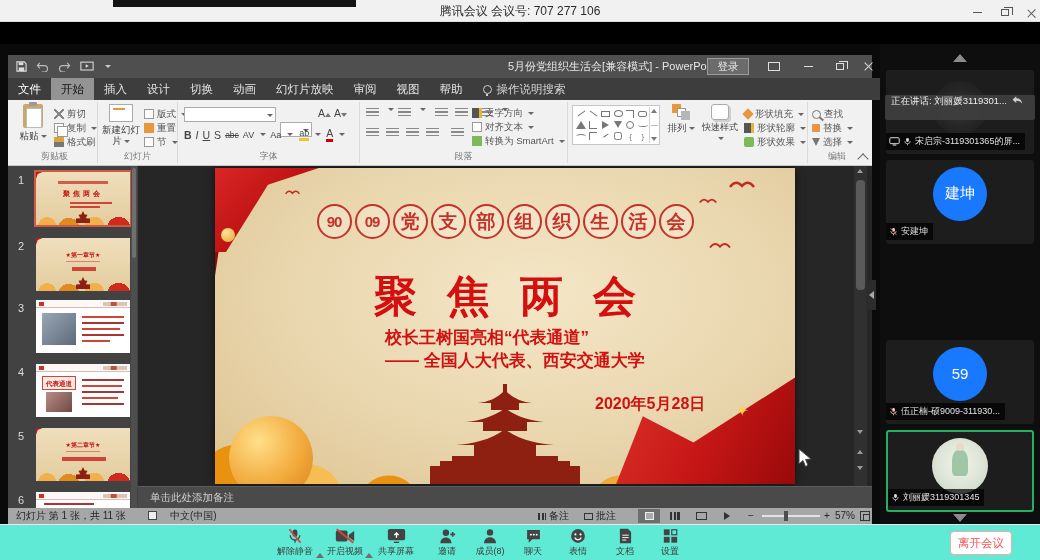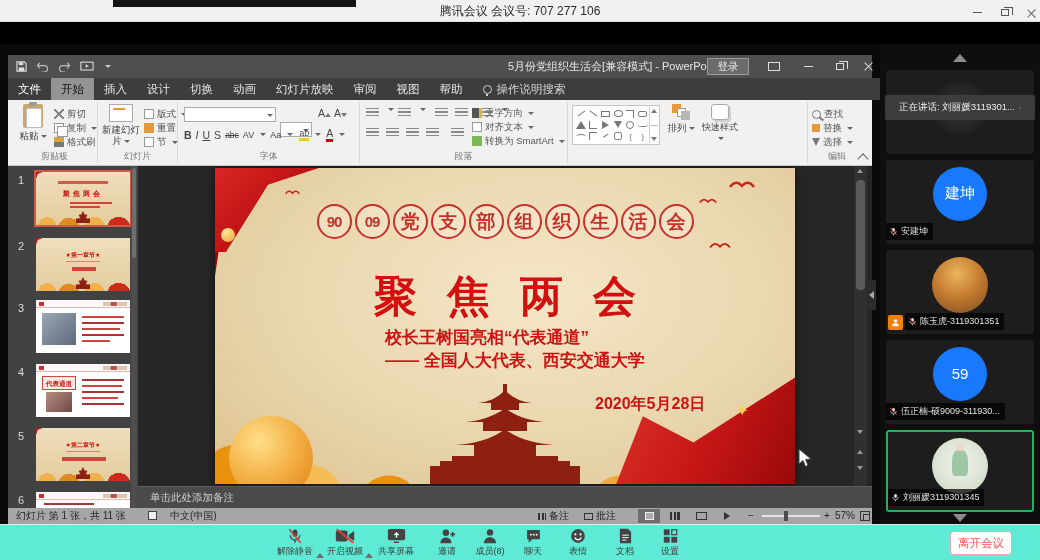--- a/index.html
+++ b/index.html
@@ -197,21 +197,21 @@
 .av-photo{position:absolute;left:50%;top:42%;transform:translate(-50%,-50%);width:56px;height:56px;border-radius:50%;
   background:radial-gradient(circle at 45% 30%,#e8b560 0%,#c77d32 45%,#7a4a1e 100%)}
 .av-paint{position:absolute;left:50%;top:44%;transform:translate(-50%,-50%);width:56px;height:56px;border-radius:50%;
   background:radial-gradient(circle at 50% 45%,#f2f4ec 0%,#dde4d6 55%,#c4cfc0 100%)}
 .av-paint:before{content:"";position:absolute;left:20px;top:12px;width:16px;height:26px;background:#9fc7a5;border-radius:40% 40% 20% 20%}
 .av-paint:after{content:"";position:absolute;left:24px;top:5px;width:8px;height:8px;border-radius:50%;background:#e8d9c8}
 .fig-dim{position:absolute;left:50%;top:45%;transform:translate(-50%,-50%);width:54px;height:54px;border-radius:50%;
   background:radial-gradient(circle,#343434 0%,#242424 60%,#1d1d1d 100%)}
 .badge-orange{position:absolute;left:2px;bottom:4px;width:15px;height:15px;background:#f08307;border-radius:2px;display:flex;align-items:center;justify-content:center}
 .speaktip{position:absolute;left:5px;top:51px;width:150px;height:25px;background:rgba(62,62,62,.95);border-radius:2px;
-  display:flex;align-items:center;gap:4px;padding:0 14px;color:#ededed;font-size:9.5px;white-space:nowrap;z-index:5}
+  display:flex;gap:4px;padding:0 6px;color:#ededed;font-size:9.5px;white-space:nowrap;z-index:5}
 
 
 .bottombar{left:0;top:524px;width:1040px;height:39px;background:#5eead4;border-top:1px solid #e7e7e7}
 .mbtn{top:2px;width:46px;height:32px;text-align:center}
 .mbtn svg{display:block;margin:1px auto 0}
 .mlabel{font-size:9px;color:#3d3d3d;white-space:nowrap;margin-top:1px}
 .marrow{top:11px;width:8px;height:6px}
 .tri-up-s{width:0;height:0;border-left:4px solid transparent;border-right:4px solid transparent;border-bottom:5px solid #6f6f6f}
 .leavebtn{left:950px;top:6px;width:62px;height:24px;background:#fff;border:1px solid #f3a9a9;border-radius:4px;
   color:#fa5151;font-size:11.5px;text-align:center;line-height:22px}
@@ -480,20 +480,37 @@
                 <i></i>
                 <i></i>
                 <i></i>
               </div>
             <span>排列</span><span class="car"></span>
           </div>
           <div class="bigbtn" style="left:132px;width:40px;font-size:9px">
             <div class="qsico"></div>
             <span>快速样式</span><span class="car"></span>
           </div>
+          <div class="abs" style="left:176px;top:5px">
+            <div class="srow">
+                <span class="mi" style="background:#e8973c;transform:rotate(45deg);width:8px;height:8px"></span>
+                <span>形状填充</span>
+                <span class="car"></span>
+              </div>
+            <div class="srow">
+                <span class="mi mi-pencil"></span>
+                <span>形状轮廓</span>
+                <span class="car"></span>
+              </div>
+            <div class="srow">
+                <span class="mi mi-green" style="border-radius:2px"></span>
+                <span>形状效果</span>
+                <span class="car"></span>
+              </div>
+          </div>
         </div>
 
         <div class="rgrp" style="left:800px;width:58px;border-right:none">
           <div class="abs" style="left:4px;top:5px">
             <div class="srow">
                 <span class="findico"></span>
                 <span>查找</span>
               </div>
             <div class="srow">
                 <span class="mi mi-orange" style="width:8px;height:8px"></span>
@@ -698,20 +715,32 @@
       </div>
   </div>
 
   <div class="abs sidebar">
     <div class="abs scroll-arrow" style="top:10px">
         <span class="tri-up-g"></span>
       </div>
 
     <div class="tile" style="top:26px">
       <div class="fig-dim"></div>
+      <div class="plate">
+        <svg width="11" height="9" viewBox="0 0 12 10">
+            <rect x="0.8" y="0.8" width="10.4" height="6.6" rx="1" fill="none" stroke="#ddd" stroke-width="1.1"></rect>
+            <rect x="4" y="8.3" width="4" height="1.2" fill="#ddd"></rect>
+          </svg>
+        <svg width="9" height="11" viewBox="0 0 20 20">
+            <rect x="7" y="2" width="6" height="9" rx="3" fill="#ddd"></rect>
+            <path d="M4 9a6 6 0 0 0 12 0" fill="none" stroke="#ddd" stroke-width="1.6"></path>
+            <line x1="10" y1="15" x2="10" y2="18.5" stroke="#ddd" stroke-width="1.6"></line>
+          </svg>
+        <span>宋启宗-3119301365的屏...</span>
+      </div>
     </div>
 
     <div class="speaktip">
       <span>正在讲话: 刘丽媛3119301...</span>
       <svg width="12" height="10" viewBox="0 0 16 12">
           <path d="M7 1 2 5.5 7 10V7c4 0 6 1.5 8 4-.5-5-3.5-7.5-8-7.5z" fill="#cfcfcf"></path>
         </svg>
     </div>
 
     <div class="tile" style="top:116px">
@@ -722,38 +751,20 @@
         <svg width="9" height="11" viewBox="0 0 20 20">
             <rect x="7" y="2" width="6" height="9" rx="3" fill="#ddd"></rect>
             <path d="M4 9a6 6 0 0 0 12 0" fill="none" stroke="#ddd" stroke-width="1.6"></path>
             <line x1="10" y1="15" x2="10" y2="18.5" stroke="#ddd" stroke-width="1.6"></line>
             <line x1="3" y1="2" x2="17" y2="18" stroke="#e74c3c" stroke-width="2.2"></line>
           </svg>
         <span>安建坤</span>
       </div>
     </div>
 
-    <div class="tile" style="top:206px">
-      <div class="av-photo"></div>
-      <div class="badge-orange">
-        <svg width="9" height="9" viewBox="0 0 12 12">
-            <circle cx="6" cy="3.8" r="2.3" fill="#fff"></circle>
-            <path d="M1.5 11c.4-2.8 2.1-4.2 4.5-4.2s4.1 1.4 4.5 4.2z" fill="#fff"></path>
-          </svg>
-      </div>
-      <div class="plate" style="left:19px">
-        <svg width="9" height="11" viewBox="0 0 20 20">
-            <rect x="7" y="2" width="6" height="9" rx="3" fill="#ddd"></rect>
-            <path d="M4 9a6 6 0 0 0 12 0" fill="none" stroke="#ddd" stroke-width="1.6"></path>
-            <line x1="10" y1="15" x2="10" y2="18.5" stroke="#ddd" stroke-width="1.6"></line>
-            <line x1="3" y1="2" x2="17" y2="18" stroke="#e74c3c" stroke-width="2.2"></line>
-          </svg>
-        <span>陈玉虎-3119301351</span>
-      </div>
-    </div>
 
     <div class="tile" style="top:296px">
       <div class="av-blue">
           <span>59</span>
         </div>
       <div class="plate">
         <svg width="9" height="11" viewBox="0 0 20 20">
             <rect x="7" y="2" width="6" height="9" rx="3" fill="#ddd"></rect>
             <path d="M4 9a6 6 0 0 0 12 0" fill="none" stroke="#ddd" stroke-width="1.6"></path>
             <line x1="10" y1="15" x2="10" y2="18.5" stroke="#ddd" stroke-width="1.6"></line>

